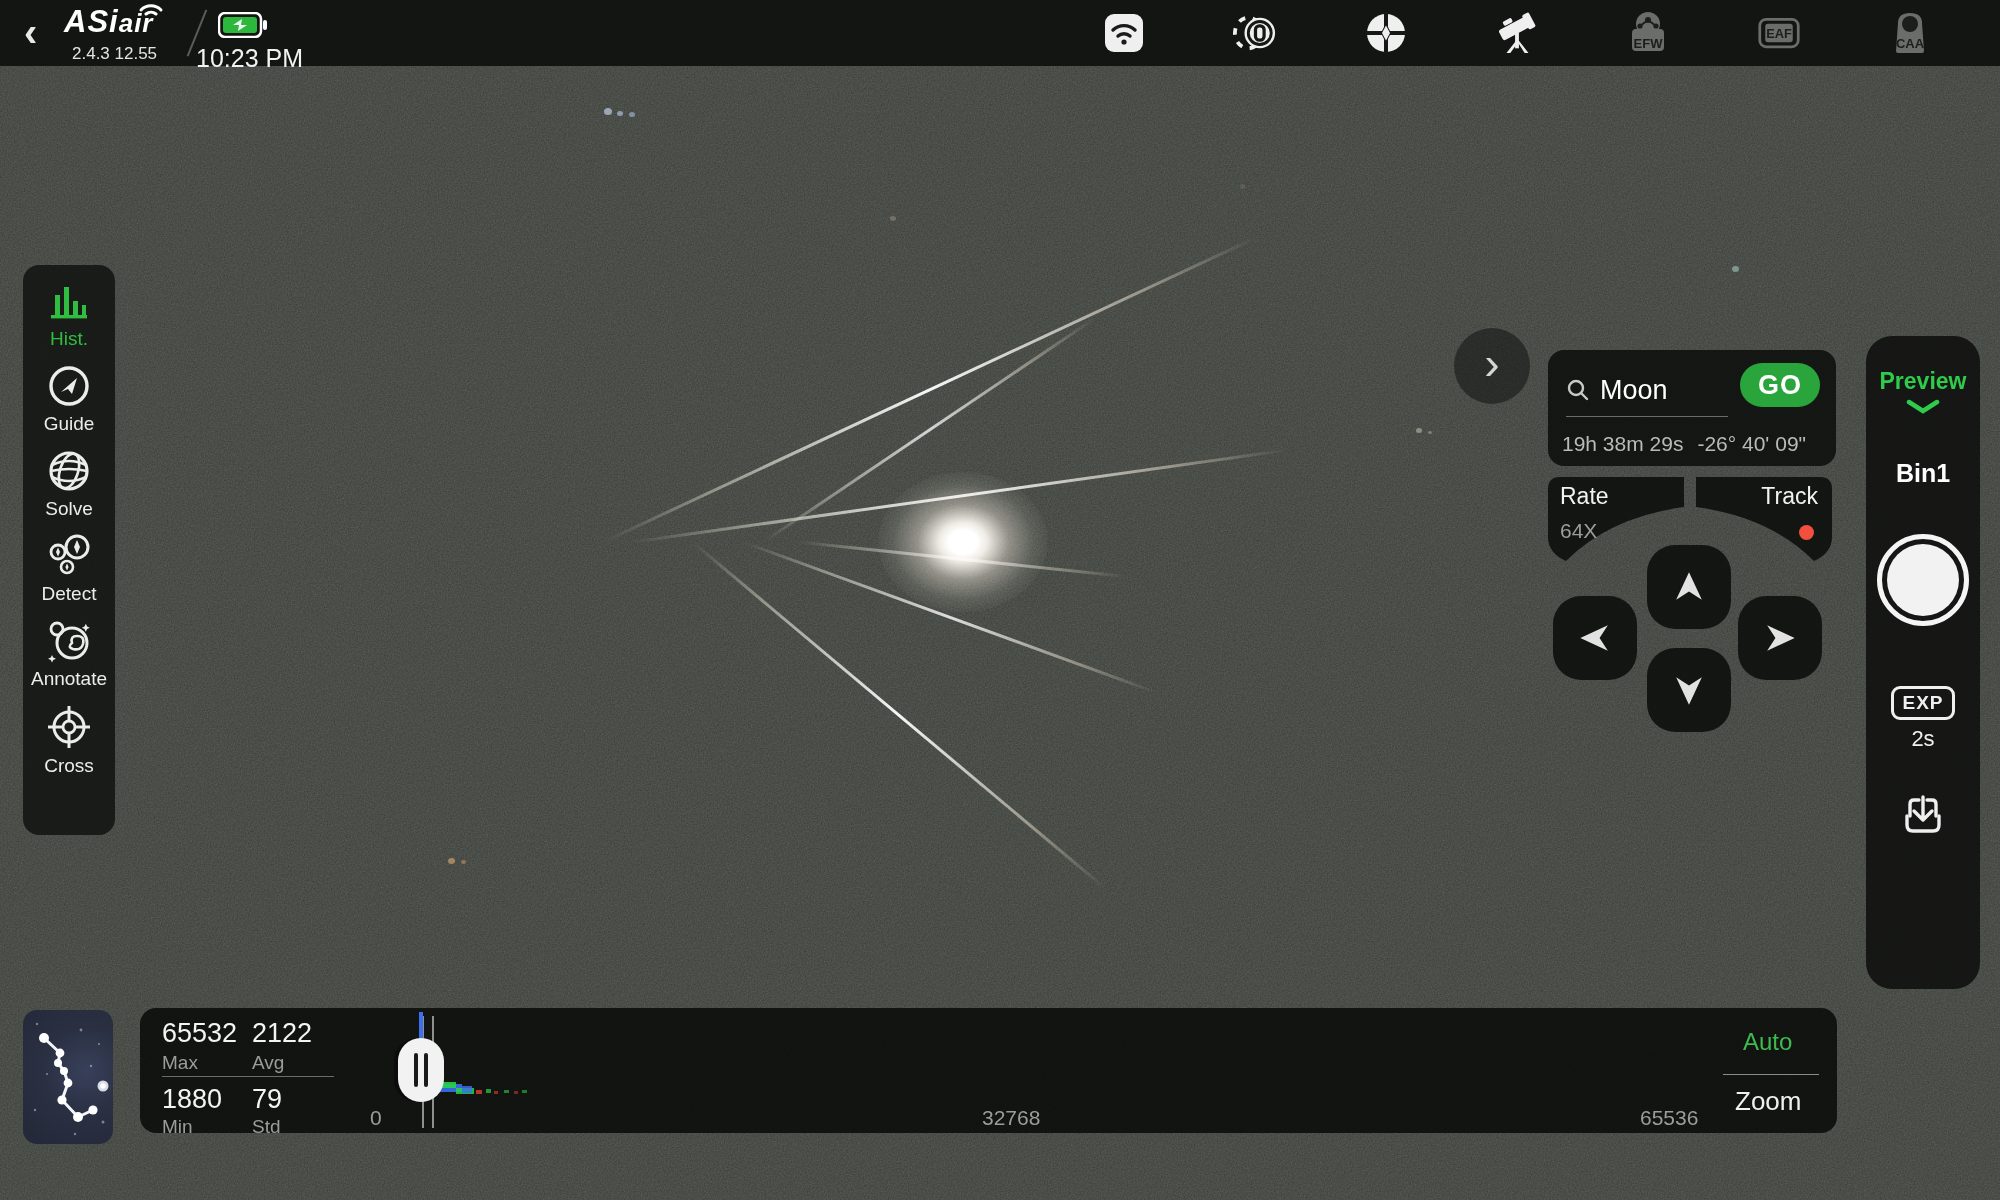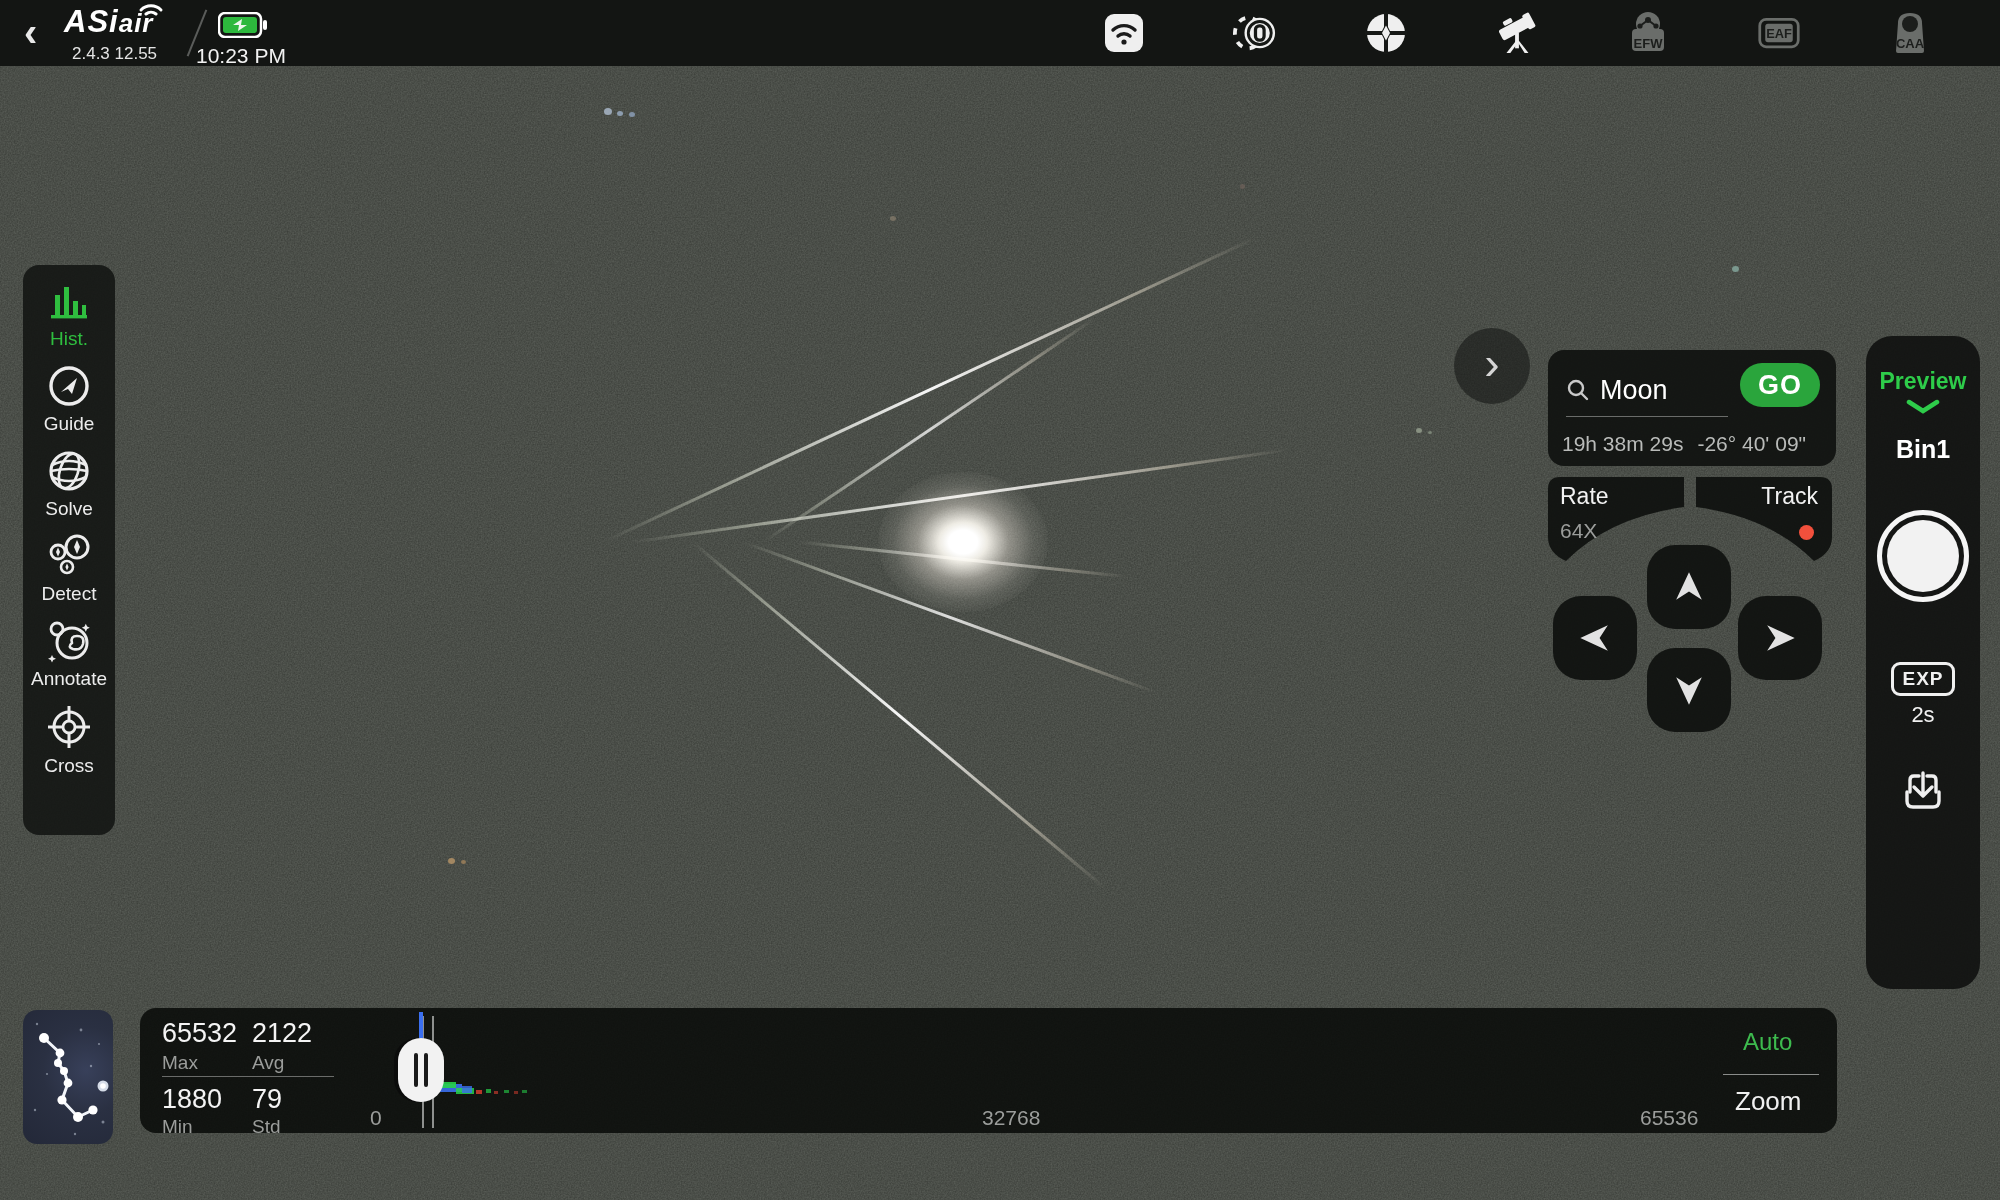--- a/index.html
+++ b/index.html
@@ -11,21 +11,21 @@
   
   .topbar { position:absolute; left:0; top:0; width:2000px; height:66px; background:#131513; }
   .back { position:absolute; left:24px; top:10px; width:30px; height:44px; color:#e8e8e8; font-size:40px; line-height:44px; font-weight:700; }
   .logo { position:absolute; left:64px; top:4px; color:#fff; font-style:italic; font-weight:800; letter-spacing:1px; }
   .logo .p1 { font-size:31px; }
   .logo .p2 { font-size:26px; position:relative; }
   .logo-wifi { position:absolute; left:70px; top:-6px; }
   .version { position:absolute; left:72px; top:44px; color:#e4e4e4; font-size:17px; }
   .sep-slash { position:absolute; left:196px; top:8px; width:2px; height:50px; background:#5a5c5a; transform:rotate(22deg); }
   .battery-wrap { position:absolute; left:218px; top:12px; }
-  .time { position:absolute; left:196px; top:44px; color:#f2f2f2; font-size:21px; }
+  .time { position:absolute; left:196px; top:44px; color:#f2f2f2; font-size:25px; }
   .top-icons { position:absolute; left:1102px; top:10px; display:flex; gap:87px; }
   .ticon { width:44px; height:46px; display:flex; align-items:center; justify-content:center; }
 
   
   .star { position:absolute; border-radius:50%; }
   .main-star { position:absolute; left:963px; top:542px; width:0; height:0; }
   .glow { position:absolute; left:-85px; top:-70px; width:170px; height:140px; border-radius:50%;
     background:radial-gradient(ellipse at center, #ffffff 0 12%, rgba(255,252,244,.9) 20%, rgba(235,228,218,.45) 38%, rgba(200,198,188,.16) 58%, rgba(160,160,150,0) 75%); }
   .spike { position:absolute; left:0; top:0; transform-origin:0 0; height:3px;
     background:linear-gradient(90deg, rgba(255,255,250,0) 0%, rgba(240,245,225,.45) 18%, rgba(255,255,255,.95) 50%, rgba(250,240,220,.45) 82%, rgba(255,255,250,0) 100%); }
@@ -64,21 +64,21 @@
     display:flex; align-items:center; justify-content:center; }
   .dpad-up { left:1647px; top:545px; }
   .dpad-left { left:1553px; top:596px; }
   .dpad-right { left:1738px; top:596px; }
   .dpad-down { left:1647px; top:648px; }
 
   
   .capture { position:absolute; left:1866px; top:336px; width:114px; height:653px; border-radius:26px;
     background:rgba(15,17,15,.9); display:flex; flex-direction:column; align-items:center; }
   .cap-mode { margin-top:32px; color:#2ecc4a; font-size:23px; font-weight:700; }
-  .cap-bin { margin-top:20px; color:#fff; font-size:25px; font-weight:700; }
+  .cap-bin { margin-top:44px; color:#fff; font-size:25px; font-weight:700; }
   .shutter { margin-top:46px; width:92px; height:92px; border-radius:50%; border:5px solid #f5f5f5;
     display:flex; align-items:center; justify-content:center; }
   .shutter-inner { width:72px; height:72px; border-radius:50%; background:#f2f2f2; }
   .exp-badge { margin-top:60px; border:3px solid #f0f0f0; border-radius:9px; padding:3px 8px;
     color:#f0f0f0; font-size:19px; font-weight:700; letter-spacing:1px; }
   .exp-val { margin-top:6px; color:#f0f0f0; font-size:22px; }
   .dl { margin-top:40px; }
 
   
   .histpanel { position:absolute; left:140px; top:1008px; width:1697px; height:125px; border-radius:16px; background:rgba(8,10,8,.86); }

